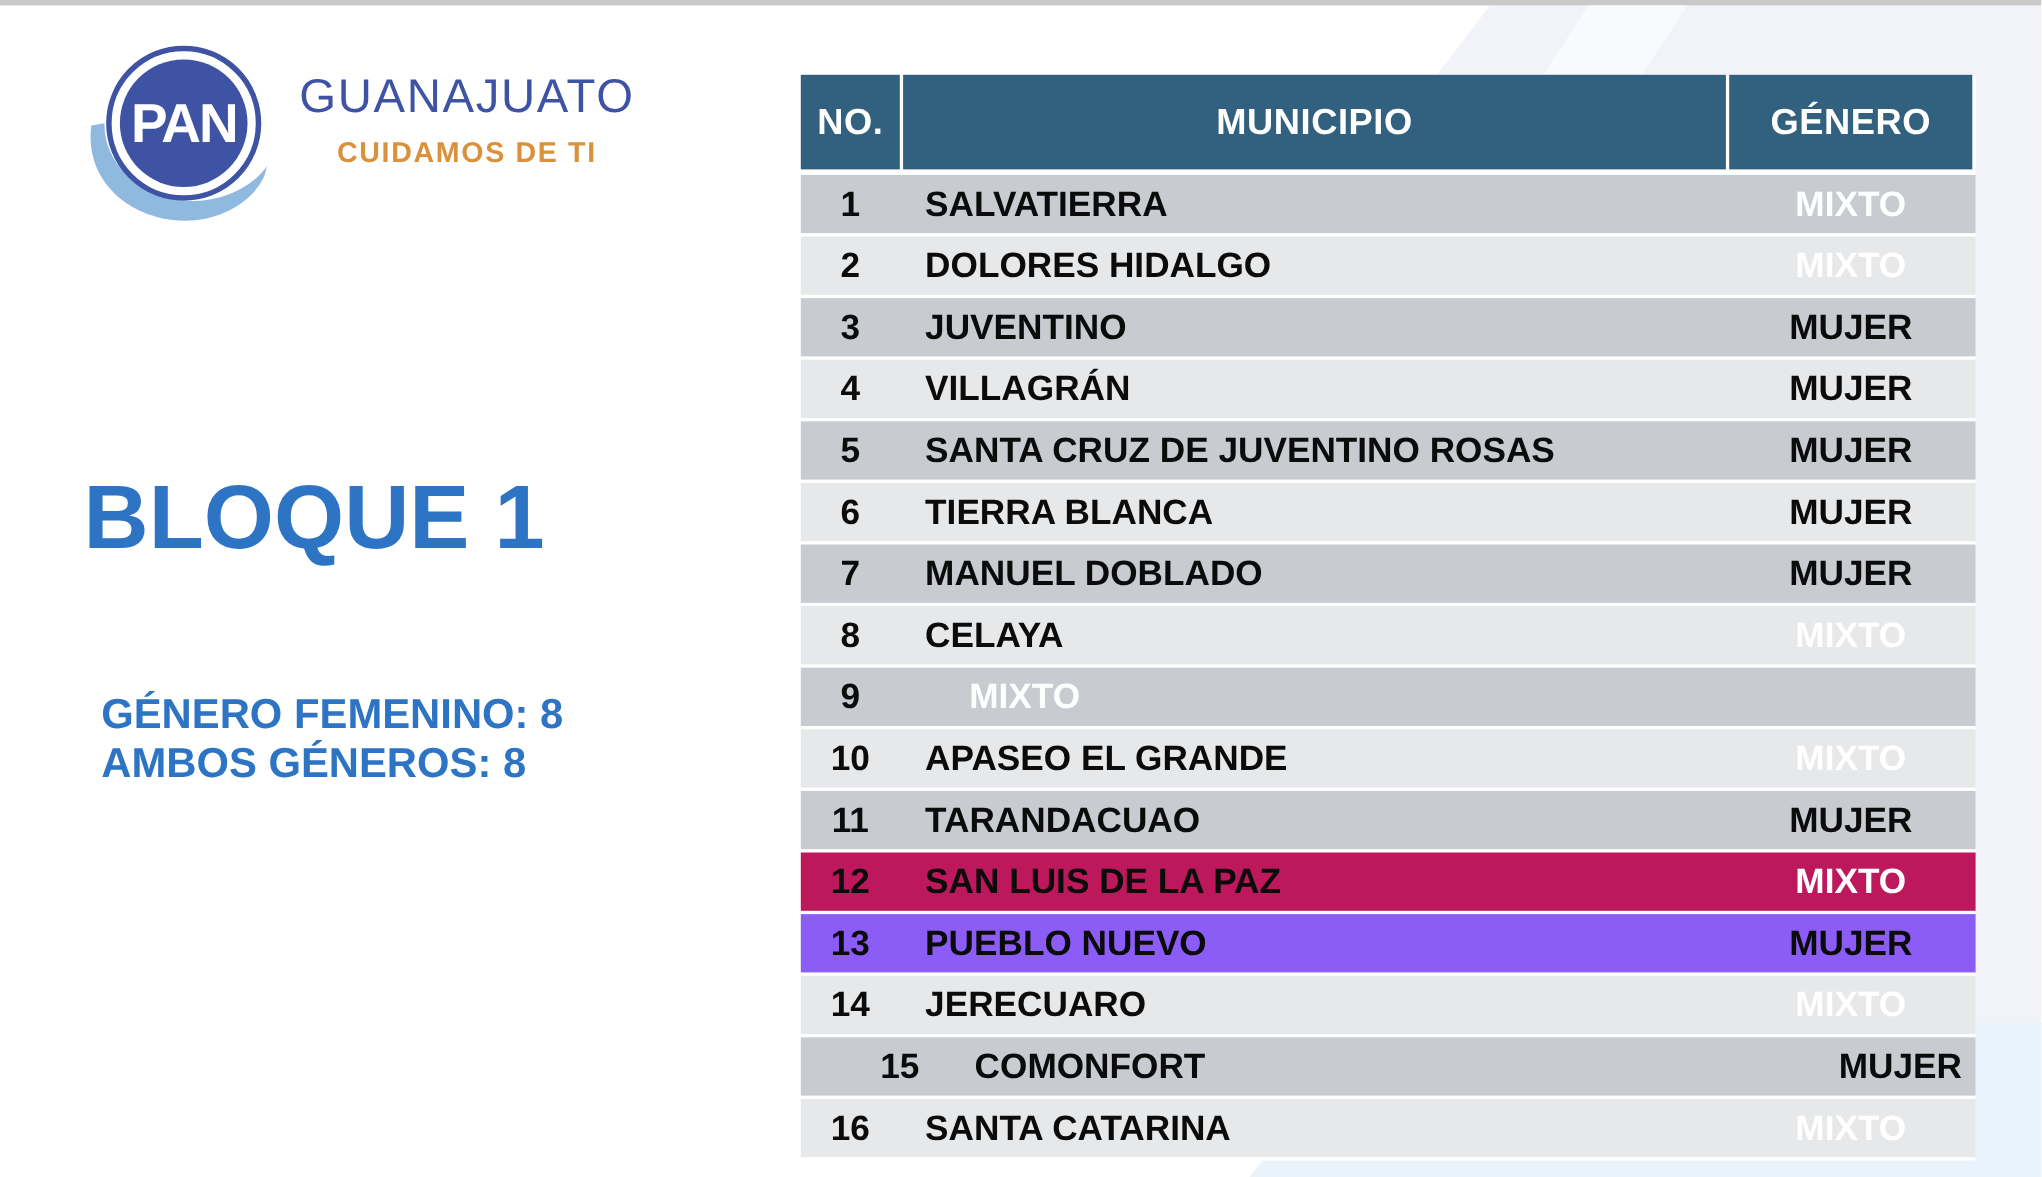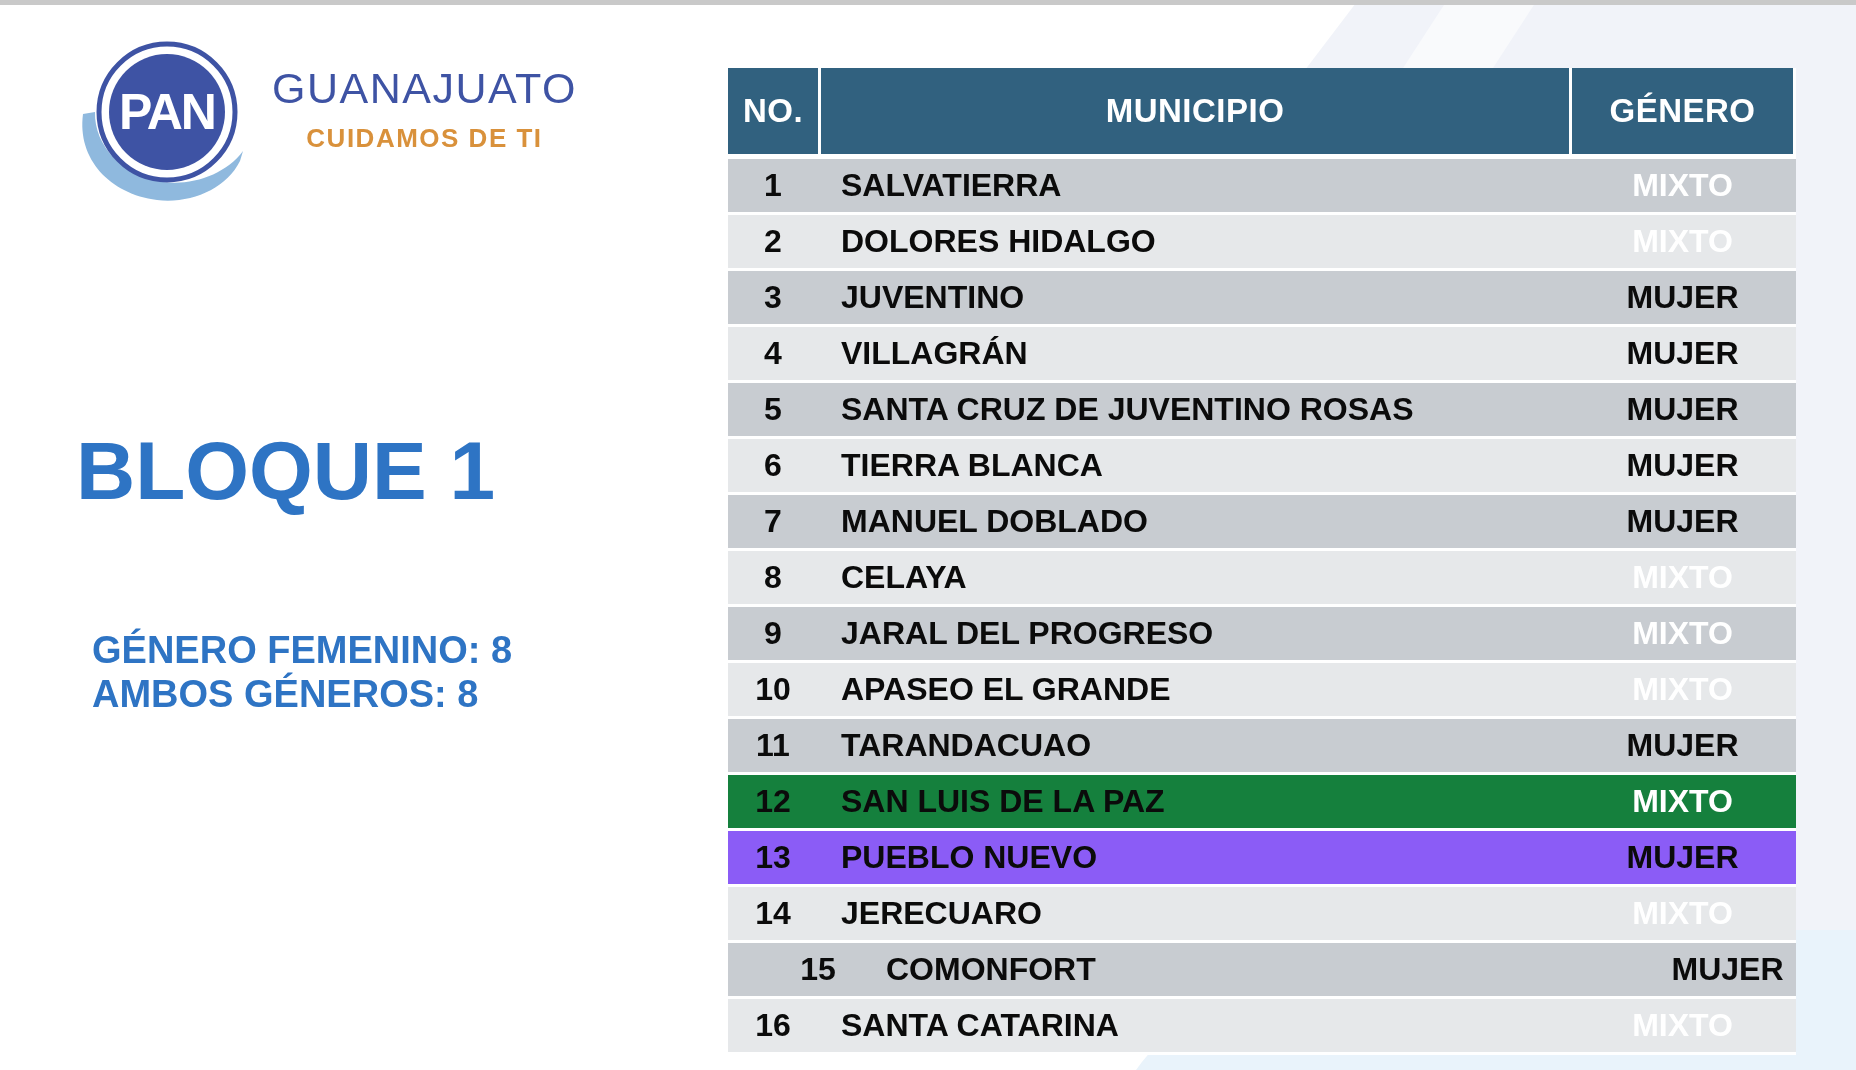--- a/index.html
+++ b/index.html
@@ -132,34 +132,33 @@
         <div class="td col-mun">MANUEL DOBLADO</div>
         <div class="td col-gen" style="color: rgb(11, 11, 11);">MUJER</div>
       </div>
         <div class="trow" style="background: rgb(230, 232, 234);">
         <div class="td col-no">8</div>
         <div class="td col-mun">CELAYA</div>
         <div class="td col-gen" style="color: rgb(255, 255, 255);">MIXTO</div>
       </div>
         <div class="trow" style="background: rgb(200, 204, 209);">
         <div class="td col-no">9</div>
-        <div class="td col-mun">JARAL DEL PROGRESO</div>
         <div class="td col-gen" style="color: rgb(255, 255, 255);">MIXTO</div>
       </div>
         <div class="trow" style="background: rgb(230, 232, 234);">
         <div class="td col-no">10</div>
         <div class="td col-mun">APASEO EL GRANDE</div>
         <div class="td col-gen" style="color: rgb(255, 255, 255);">MIXTO</div>
       </div>
         <div class="trow" style="background: rgb(200, 204, 209);">
         <div class="td col-no">11</div>
         <div class="td col-mun">TARANDACUAO</div>
         <div class="td col-gen" style="color: rgb(11, 11, 11);">MUJER</div>
       </div>
-        <div class="trow" style="background: #15803d;">
+        <div class="trow" style="background: #be185d;">
         <div class="td col-no">12</div>
         <div class="td col-mun">SAN LUIS DE LA PAZ</div>
         <div class="td col-gen" style="color: rgb(255, 255, 255);">MIXTO</div>
       </div>
         <div class="trow" style="background: #8b5cf6;">
         <div class="td col-no">13</div>
         <div class="td col-mun">PUEBLO NUEVO</div>
         <div class="td col-gen" style="color: rgb(11, 11, 11);">MUJER</div>
       </div>
         <div class="trow" style="background: rgb(230, 232, 234);">

